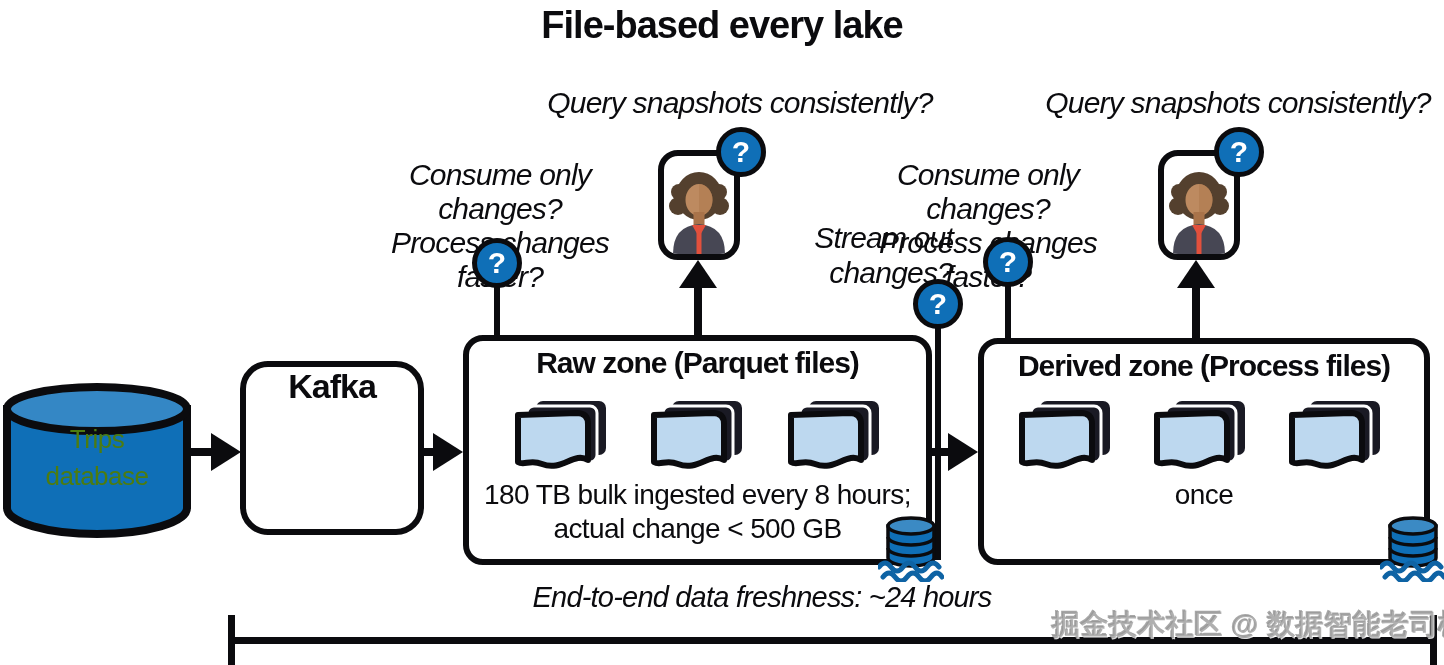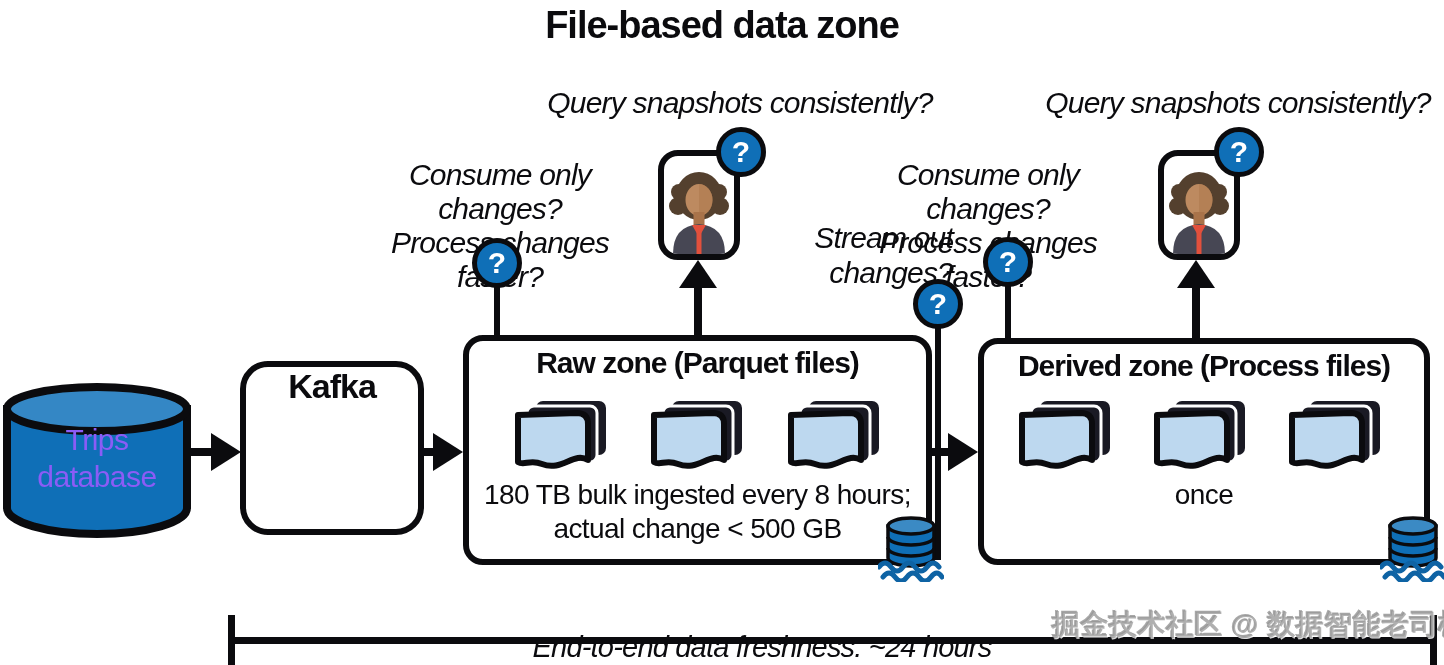--- a/index.html
+++ b/index.html
@@ -73,21 +73,21 @@
         <ellipse cx="32" cy="36" rx="13.5" ry="16" fill="#bd8a60"></ellipse>
         <path d="M32,20 A13.5,16 0 0 1 32,52 Z" fill="#ab7549" opacity="0.5"></path>
         <rect x="26.5" y="48" width="11" height="14" fill="#a9734a"></rect>
         <path d="M6,90 Q6,62 32,60 Q58,62 58,90 Z" fill="#474754"></path>
         <path d="M25,61 L32,73 L39,61 Z" fill="#e2503c"></path>
         <rect x="29.5" y="62" width="5" height="28" fill="#e2503c"></rect>
       </g>
     </defs>
   </svg>
 
-  <div class="abs ctr" id="title">File-based data zone</div>
+  <div class="abs ctr" id="title">File-based every lake</div>
 
   <div class="abs ctr ital" style="left:540px;width:400px;top:86px;">Query snapshots consistently?</div>
   <div class="abs ctr ital" style="left:1038px;width:400px;top:86px;">Query snapshots consistently?</div>
 
   <div class="abs ctr ital" style="left:350px;width:300px;top:158px;">
     <div>Consume only changes?</div>
     <div>Process changes faster?</div>
   </div>
   <div class="abs ctr ital" style="left:838px;width:300px;top:158px;">
     <div>Consume only changes?</div>
@@ -134,21 +134,21 @@
   <div class="vshaft" style="left:694px;top:286px;height:51px;"></div>
   <div class="head-up" style="left:679px;top:260px;"></div>
 
   <div class="vshaft" style="left:1192px;top:286px;height:56px;"></div>
   <div class="head-up" style="left:1177px;top:260px;"></div>
 
   <svg class="abs" style="left:2px;top:382px;z-index:1;" width="190" height="160" viewBox="0 0 190 160">
     <path d="M5,27 V126 A90,26 0 0 0 185,126 V27 Z" fill="#0f6fb7" stroke="#0b0b0e" stroke-width="8"></path>
     <ellipse cx="95" cy="27" rx="90" ry="22" fill="#3487c5" stroke="#0b0b0e" stroke-width="8"></ellipse>
   </svg>
-  <div class="abs ctr" style="left:2px;top:421px;width:190px;color:#8b5cf6;font-size:30px;line-height:37px;letter-spacing:-0.5px;z-index:2;">
+  <div class="abs ctr" style="left:2px;top:421px;width:190px;color:#4d7c0f;font-size:26px;line-height:37px;letter-spacing:-0.5px;z-index:2;">
     <div>Trips</div>
     <div>database</div>
   </div>
 
   <div class="hshaft" style="left:186px;top:448px;width:28px;"></div>
   <div class="head-right" style="left:211px;top:433px;"></div>
 
   <div class="node-box" style="left:240px;top:361px;width:184px;height:174px;border-radius:28px;">
     <div class="ctr" style="font-weight:700;font-size:34px;letter-spacing:-1px;">Kafka</div>
   </div>
@@ -189,20 +189,20 @@
   <svg class="file-icon" style="left:1288px;top:398px;" width="96" height="74" viewBox="0 0 96 74">
       <use href="#filestack"></use>
     </svg>
   <div class="abs ctr zone-caption" style="left:981px;width:446px;top:478px;z-index:3;">
     <div>once</div>
   </div>
   <svg class="lake-icon" style="left:1380px;top:514px;" width="66" height="68" viewBox="0 0 66 68">
       <use href="#lakeicon"></use>
     </svg>
 
-  <div class="abs ctr ital" style="left:462px;width:600px;top:630px;font-size:29px;">End-to-end data freshness: ~24 hours</div>
+  <div class="abs ctr ital" style="left:462px;width:600px;top:580px;font-size:29px;">End-to-end data freshness: ~24 hours</div>
   <div class="bracket" style="left:230px;top:637px;width:1207px;height:7px;"></div>
   <div class="bracket" style="left:228px;top:615px;width:7px;height:50px;"></div>
   <div class="bracket" style="left:1430px;top:615px;width:7px;height:50px;"></div>
 
   <div class="abs" id="watermark">掘金技术社区 @ 数据智能老司机</div>
 
 </div>
 
 </body></html>

